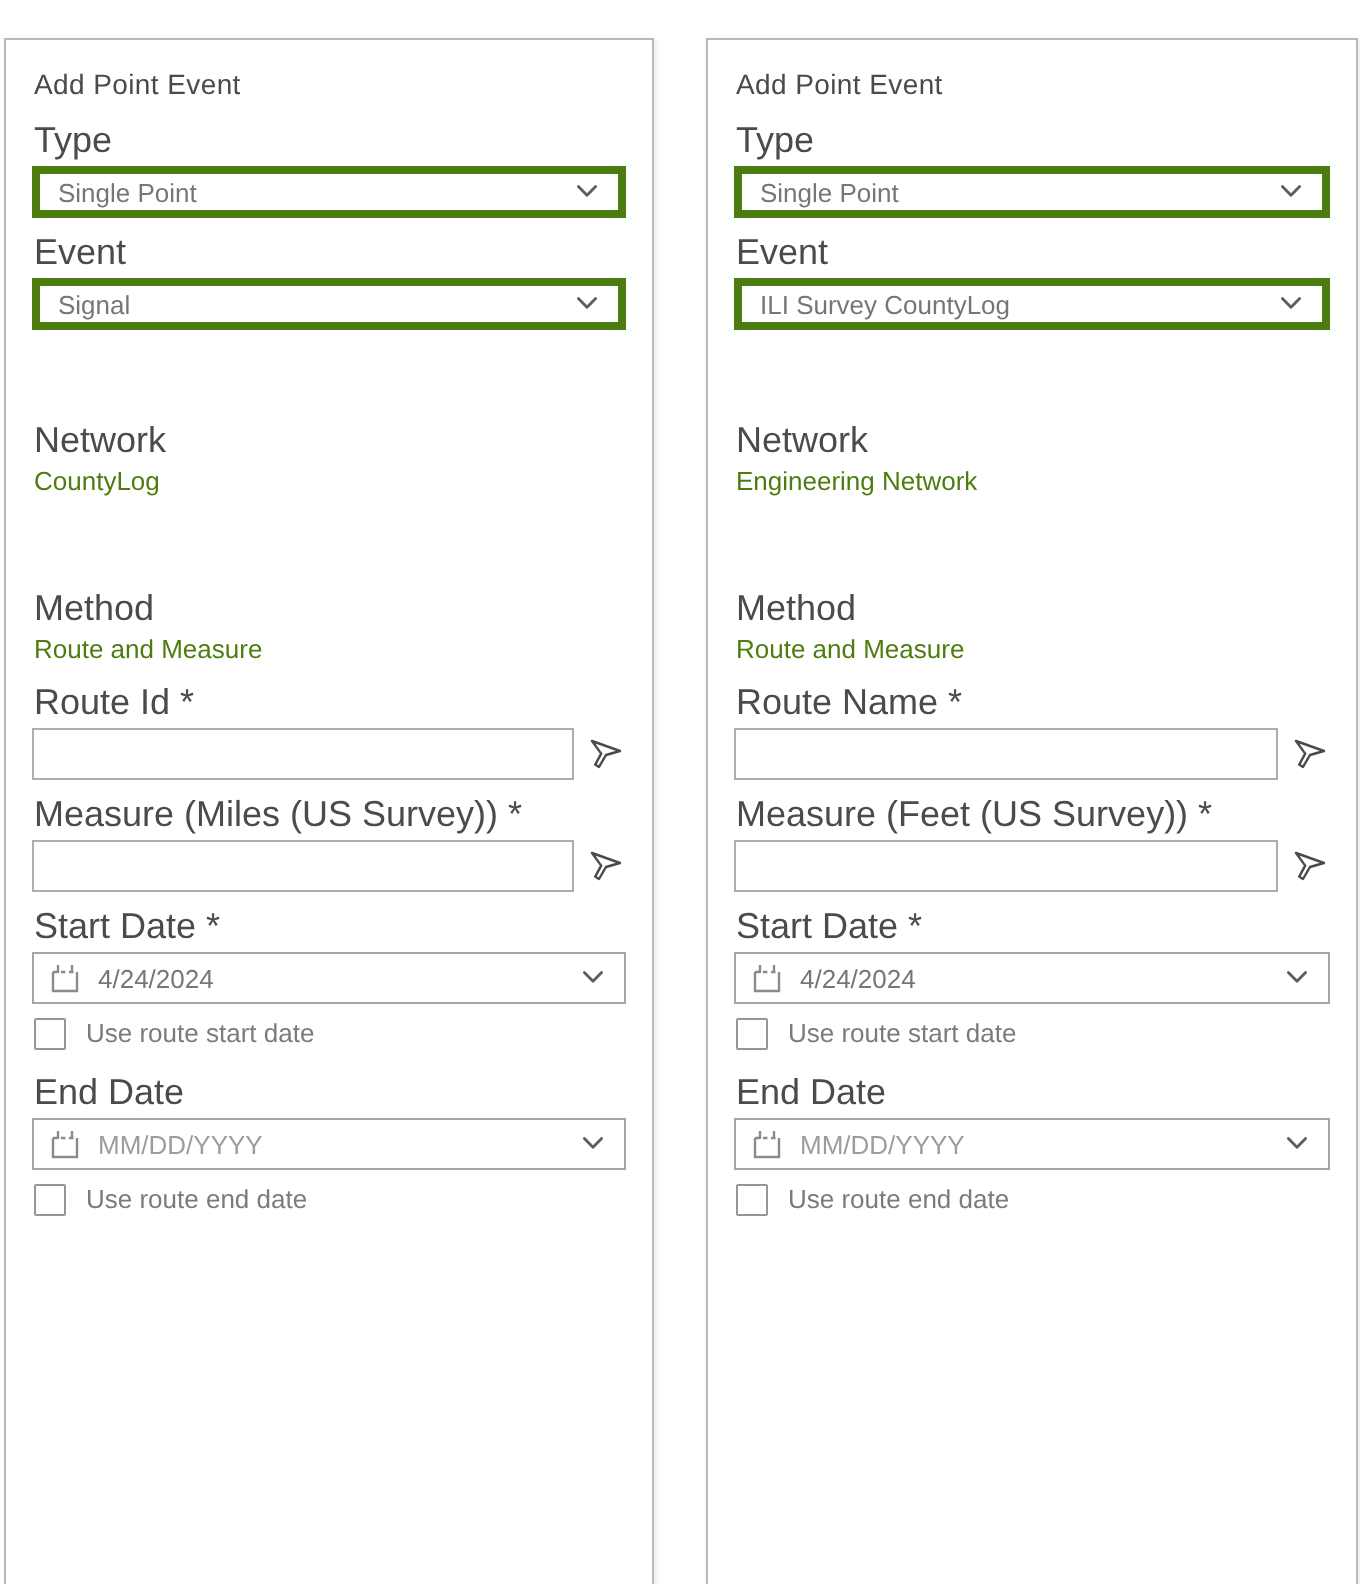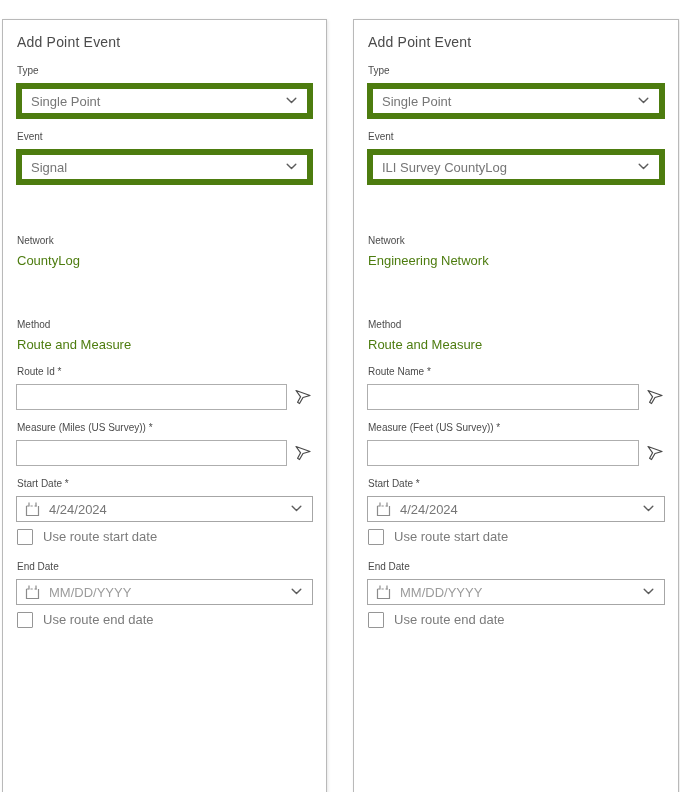--- a/index.html
+++ b/index.html
@@ -28,37 +28,37 @@
 
   .title {
     font-size: 14px;
     font-weight: 400;
     color: #4b4b4b;
     letter-spacing: 0.2px;
     margin: 2px 0 12px 1px;
     line-height: 17px;
   }
   .label {
-    font-size: 10px;
+    font-size: 18px;
     color: #4b4b4b;
     line-height: 15px;
     margin: 0 0 5px 1px;
   }
   .field  { margin-bottom: 10px; }
   .static { margin-bottom: 11px; margin-top: 48px; }
   .value  {
     font-size: 13px;
     color: #4d7c0f;
     line-height: 16px;
     margin: 3px 0 0 1px;
   }
 
   .select {
-    height: 36px;
-    border: 6px solid #4d7c0f;
+    height: 26px;
+    border: 4px solid #4d7c0f;
     background: #fff;
     display: flex;
     align-items: center;
     justify-content: space-between;
     padding: 0 10px 0 9px;
     box-sizing: border-box;
     cursor: pointer;
   }
   .select-text { font-size: 13px; color: #767676; white-space: nowrap; }
 

